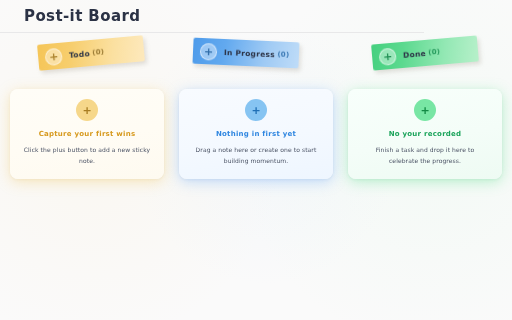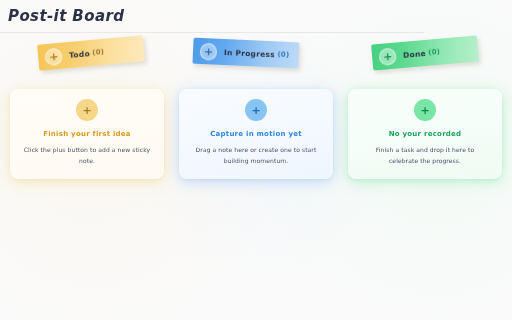--- a/index.html
+++ b/index.html
@@ -31,22 +31,21 @@
   .header {
     position: absolute;
     left: 0;
     top: 0;
     width: 424px;
     height: 33px;
     box-sizing: border-box;
     border-bottom: 1px solid #e8e8e9;
     display: flex;
     align-items: center;
-    padding-left: 8px;
-    font-style: italic;
+    padding-left: 24px;
   }
   .page-title {
     font-family: "DejaVu Sans", sans-serif;
     font-size: 15px;
     font-weight: 700;
     letter-spacing: 0.4px;
     color: #2b3245;
     white-space: nowrap;
   }
 
@@ -224,39 +223,39 @@
           <span>+</span>
         </div>
         <span class="note-title">Todo</span>
         <span class="note-count">(0)</span>
       </div>
 
       <div class="card">
         <div class="card-add">
           <span>+</span>
         </div>
-        <div class="card-heading">Finish your first idea</div>
+        <div class="card-heading">Capture your first wins</div>
         <div class="card-body">Click the plus button to add a new sticky note.</div>
       </div>
     </div>
 
     <div class="column col-progress">
       <div class="note">
         <div class="note-add">
           <span>+</span>
         </div>
         <span class="note-title">In Progress</span>
         <span class="note-count">(0)</span>
       </div>
 
       <div class="card">
         <div class="card-add">
           <span>+</span>
         </div>
-        <div class="card-heading">Capture in motion yet</div>
+        <div class="card-heading">Nothing in first yet</div>
         <div class="card-body">Drag a note here or create one to start building momentum.</div>
       </div>
     </div>
 
     <div class="column col-done">
       <div class="note">
         <div class="note-add">
           <span>+</span>
         </div>
         <span class="note-title">Done</span>

